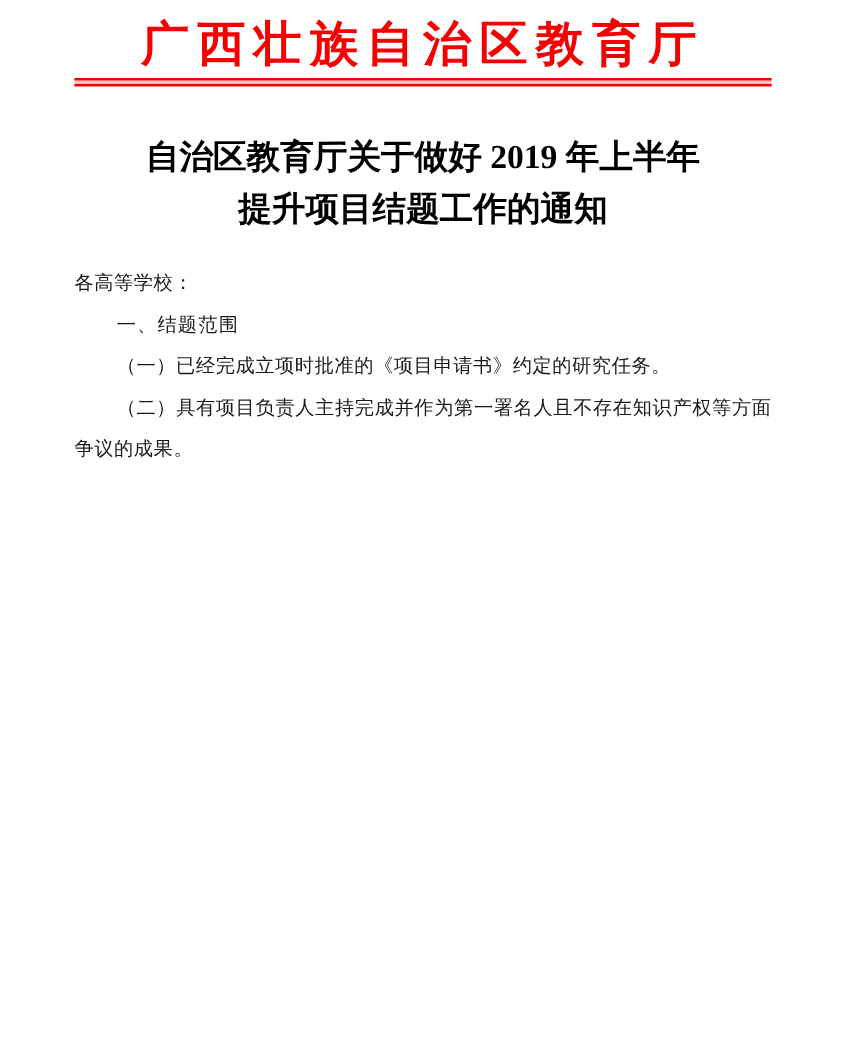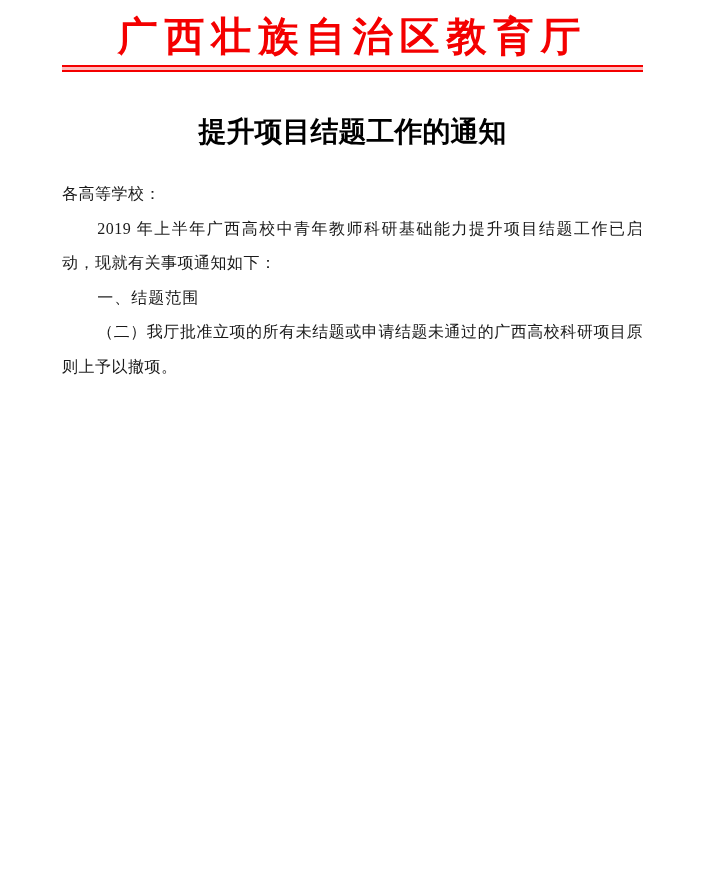--- a/index.html
+++ b/index.html
@@ -84,25 +84,26 @@
 <body style="background: rgb(255, 255, 255);">
 
 <div class="page">
 
   <div>
     <h1 class="agency">广西壮族自治区教育厅</h1>
     <div class="red-band"></div>
   </div>
 
   <h2 class="title">
+    <span class="title-line">自治区教育厅关于做好 2019 年上半年</span>
     <span class="title-line">提升项目结题工作的通知</span>
   </h2>
 
   <div class="doc-body">
     <p>各高等学校：</p>
-    <p class="indent">2019 年上半年广西高校中青年教师科研基础能力提升项目结题工作已启动，现就有关事项通知如下：</p>
     <p class="heading">一、结题范围</p>
-    <p class="indent">（二）我厅批准立项的所有未结题或申请结题未通过的广西高校科研项目原则上予以撤项。</p>
+    <p class="indent">（一）已经完成立项时批准的《项目申请书》约定的研究任务。</p>
+    <p class="indent">（二）具有项目负责人主持完成并作为第一署名人且不存在知识产权等方面争议的成果。</p>
   </div>
 
   <div class="red-band bottom"></div>
 
 </div>
 
 </body></html>

